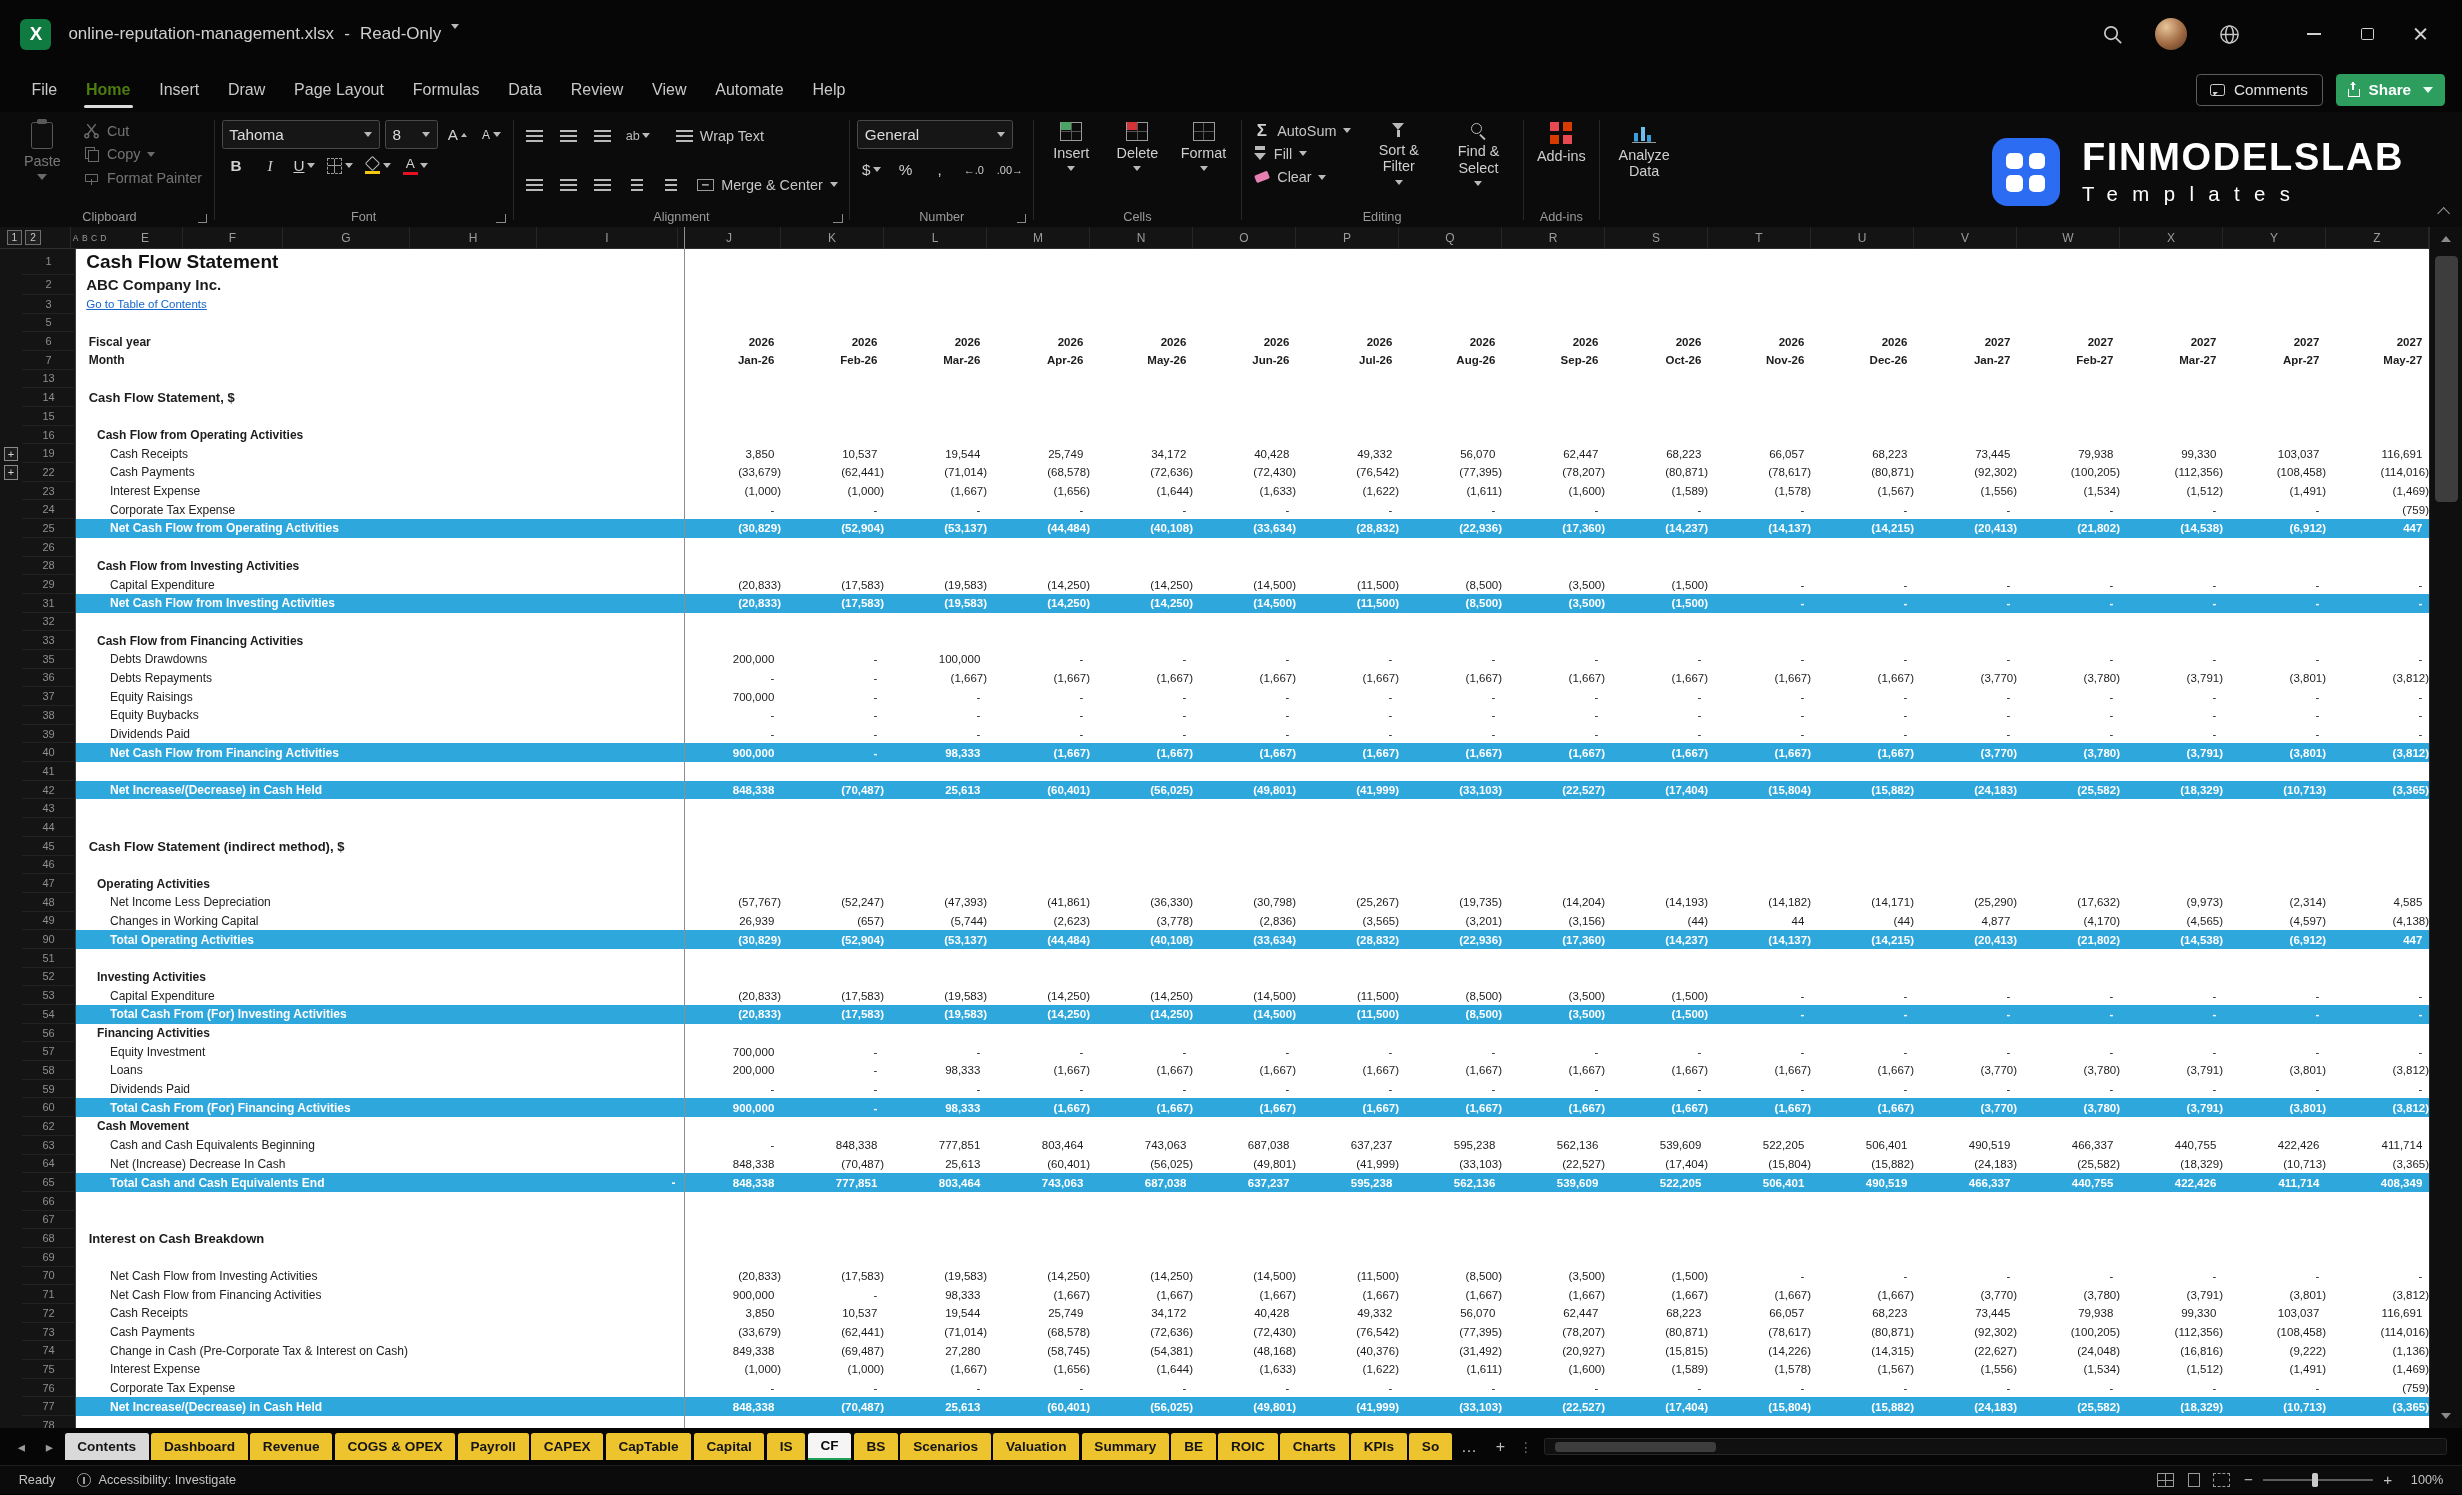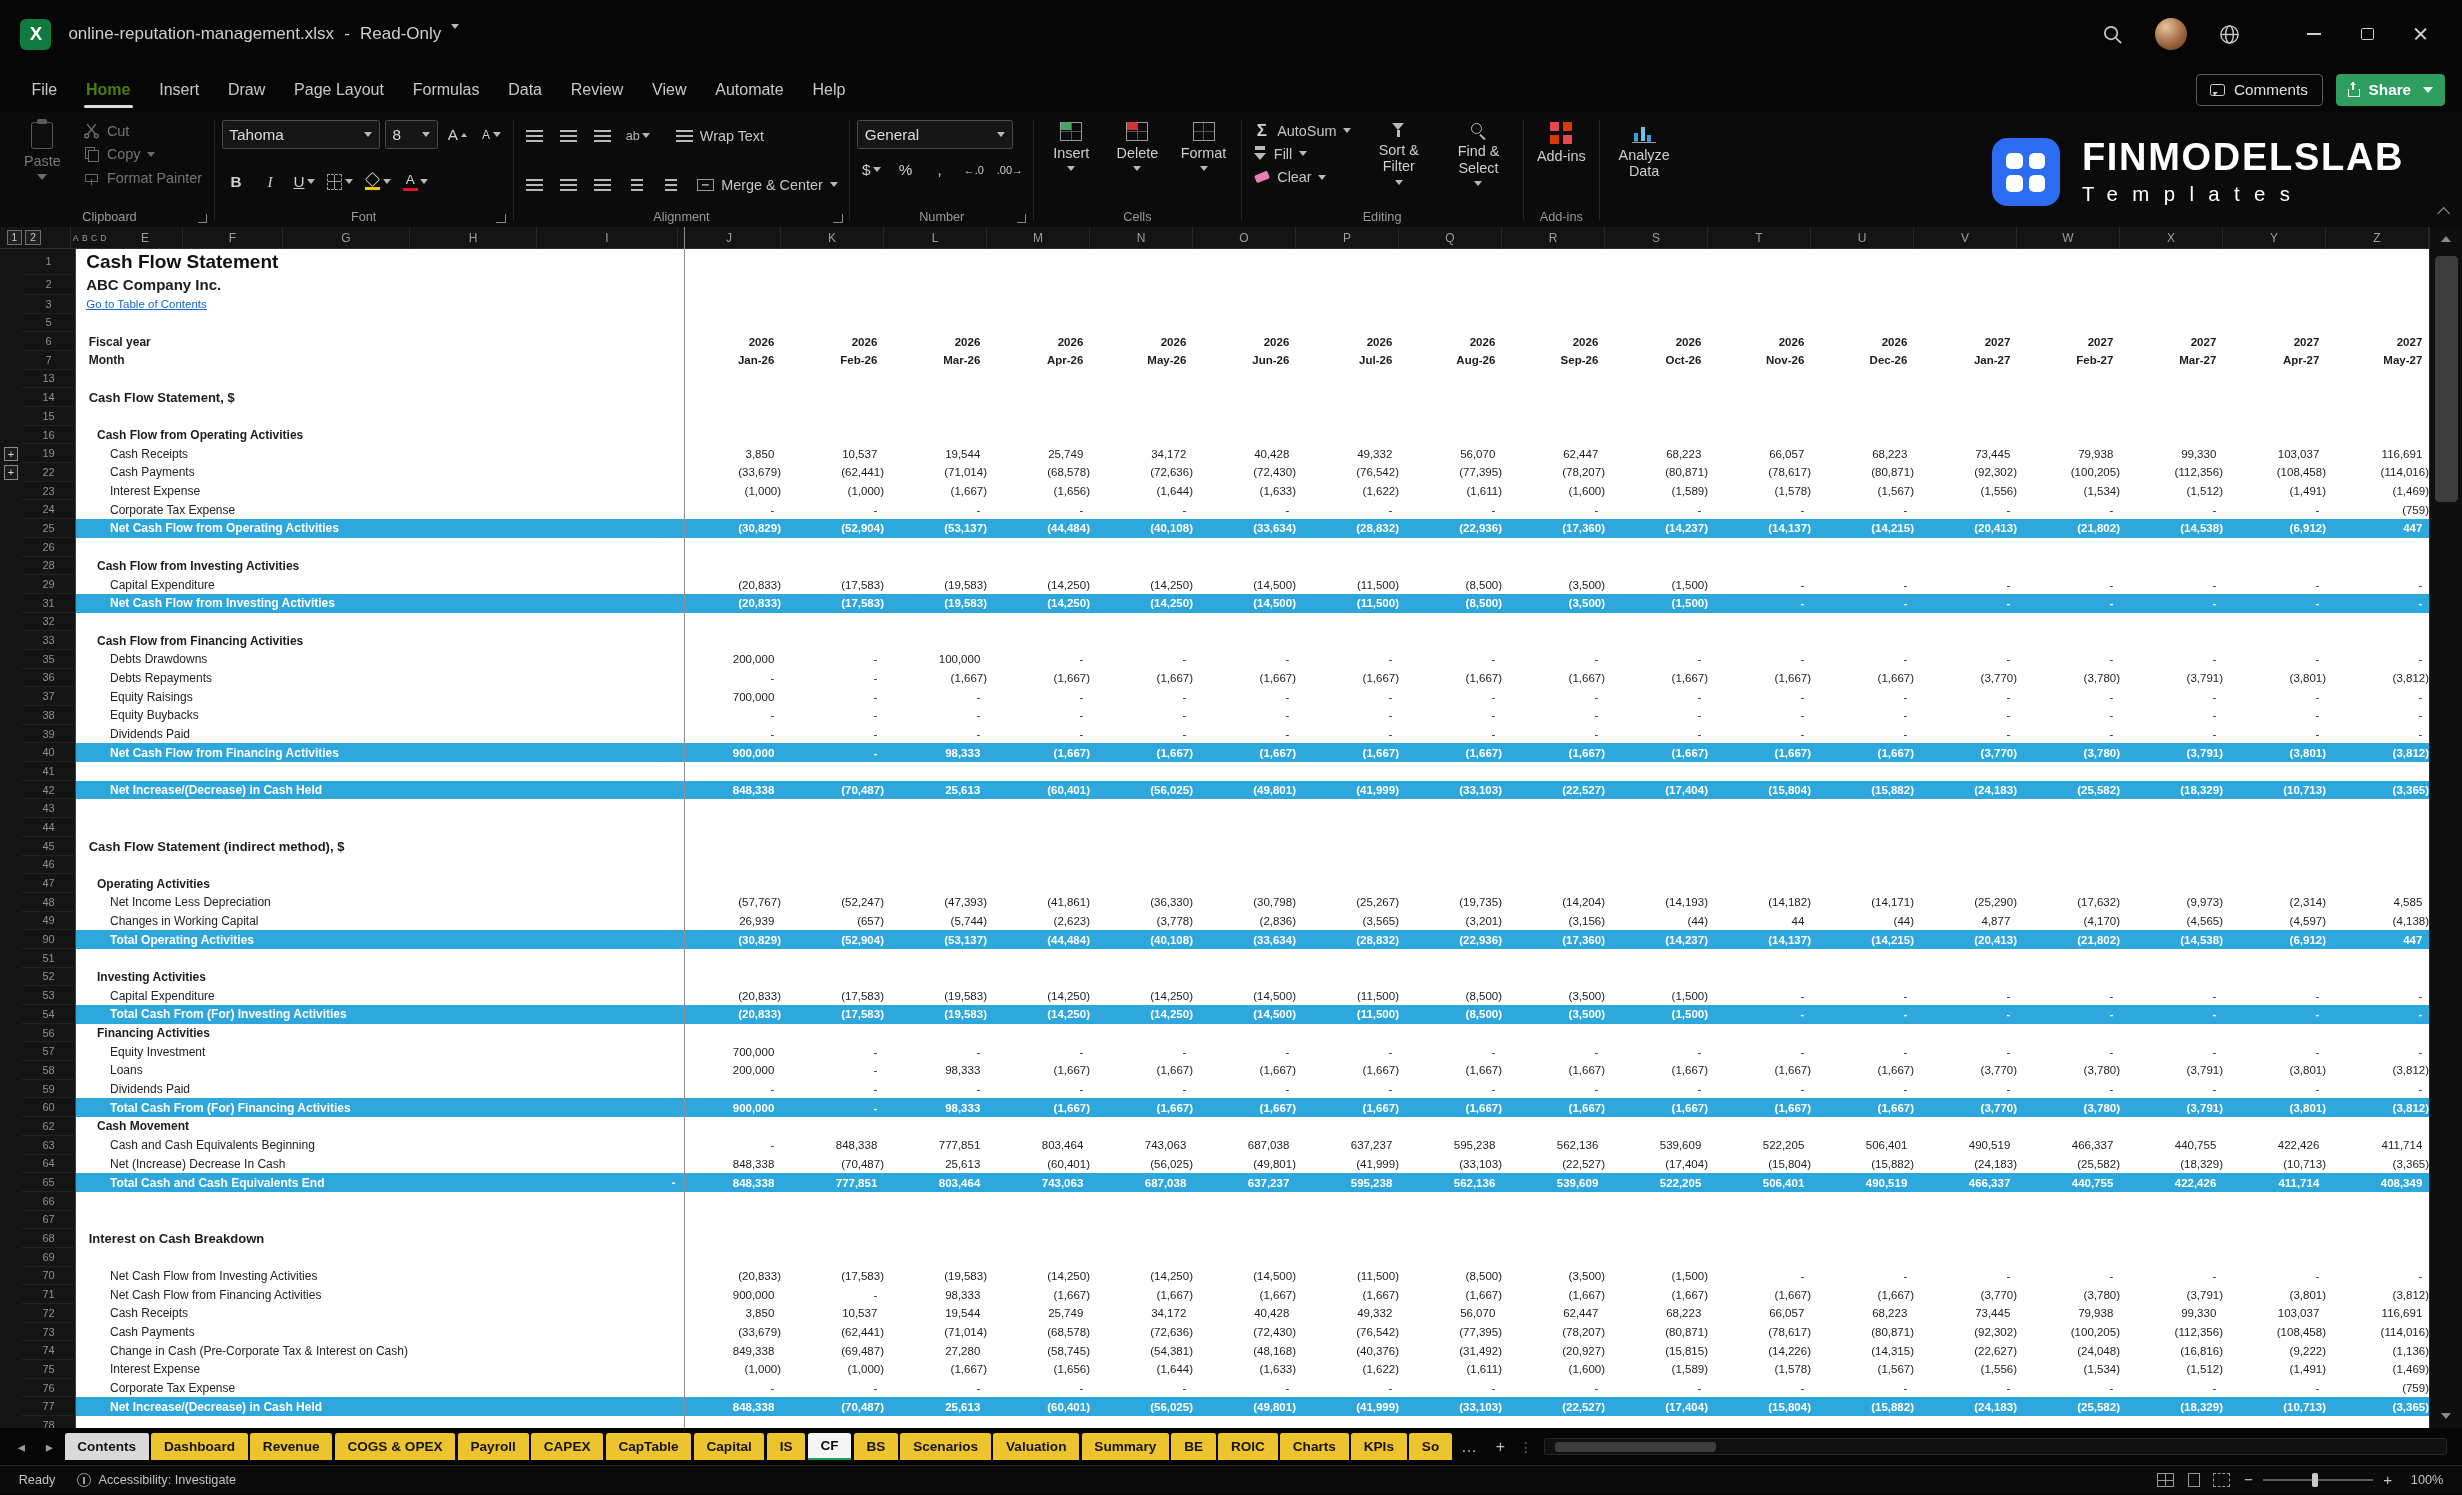--- a/index.html
+++ b/index.html
@@ -259,21 +259,21 @@
     </div>
     <div class="grp-foot">
       <span>Clipboard</span>
       <span class="launcher"></span>
     </div>
   </div>
 
   <div class="vsep"></div>
 
   <div class="grp">
-    <div class="grp-body" style="flex-direction:column;gap:19px;padding-top:3.4px">
+    <div class="grp-body" style="flex-direction:column;gap:3px;padding-top:3.4px">
       <div class="fontrow">
         <div class="combo" style="width:158px">
           <span>Tahoma</span>
           <span class="caret sm"></span>
         </div>
         <div class="combo" style="width:53px">
           <span>8</span>
           <span class="caret sm"></span>
         </div>
         <div class="ibtn">

